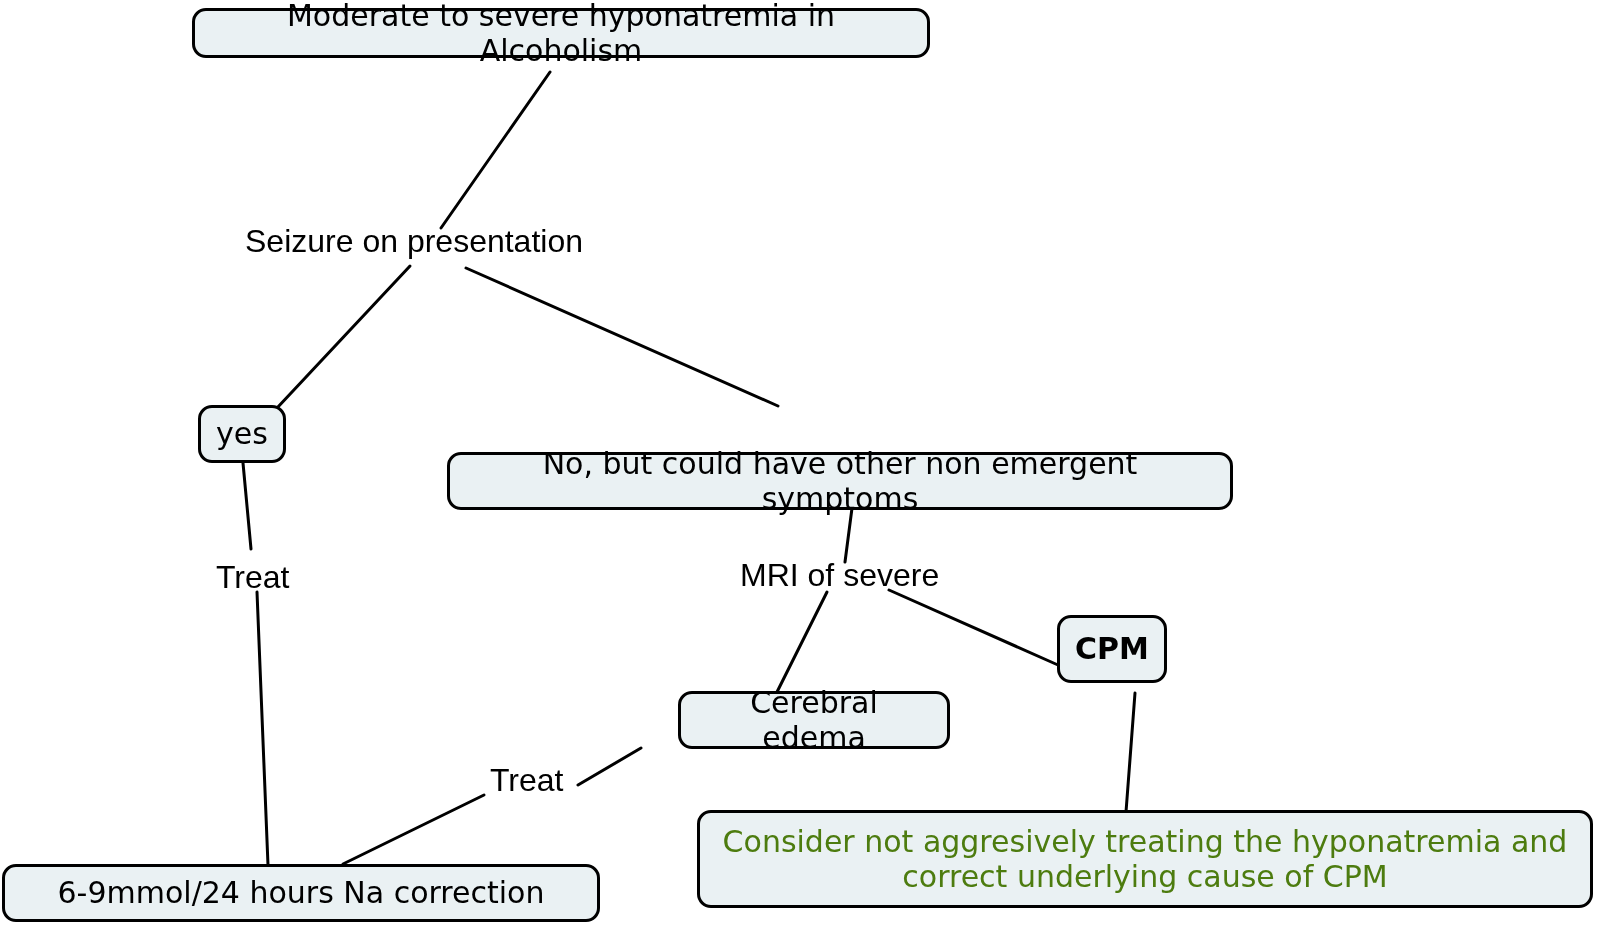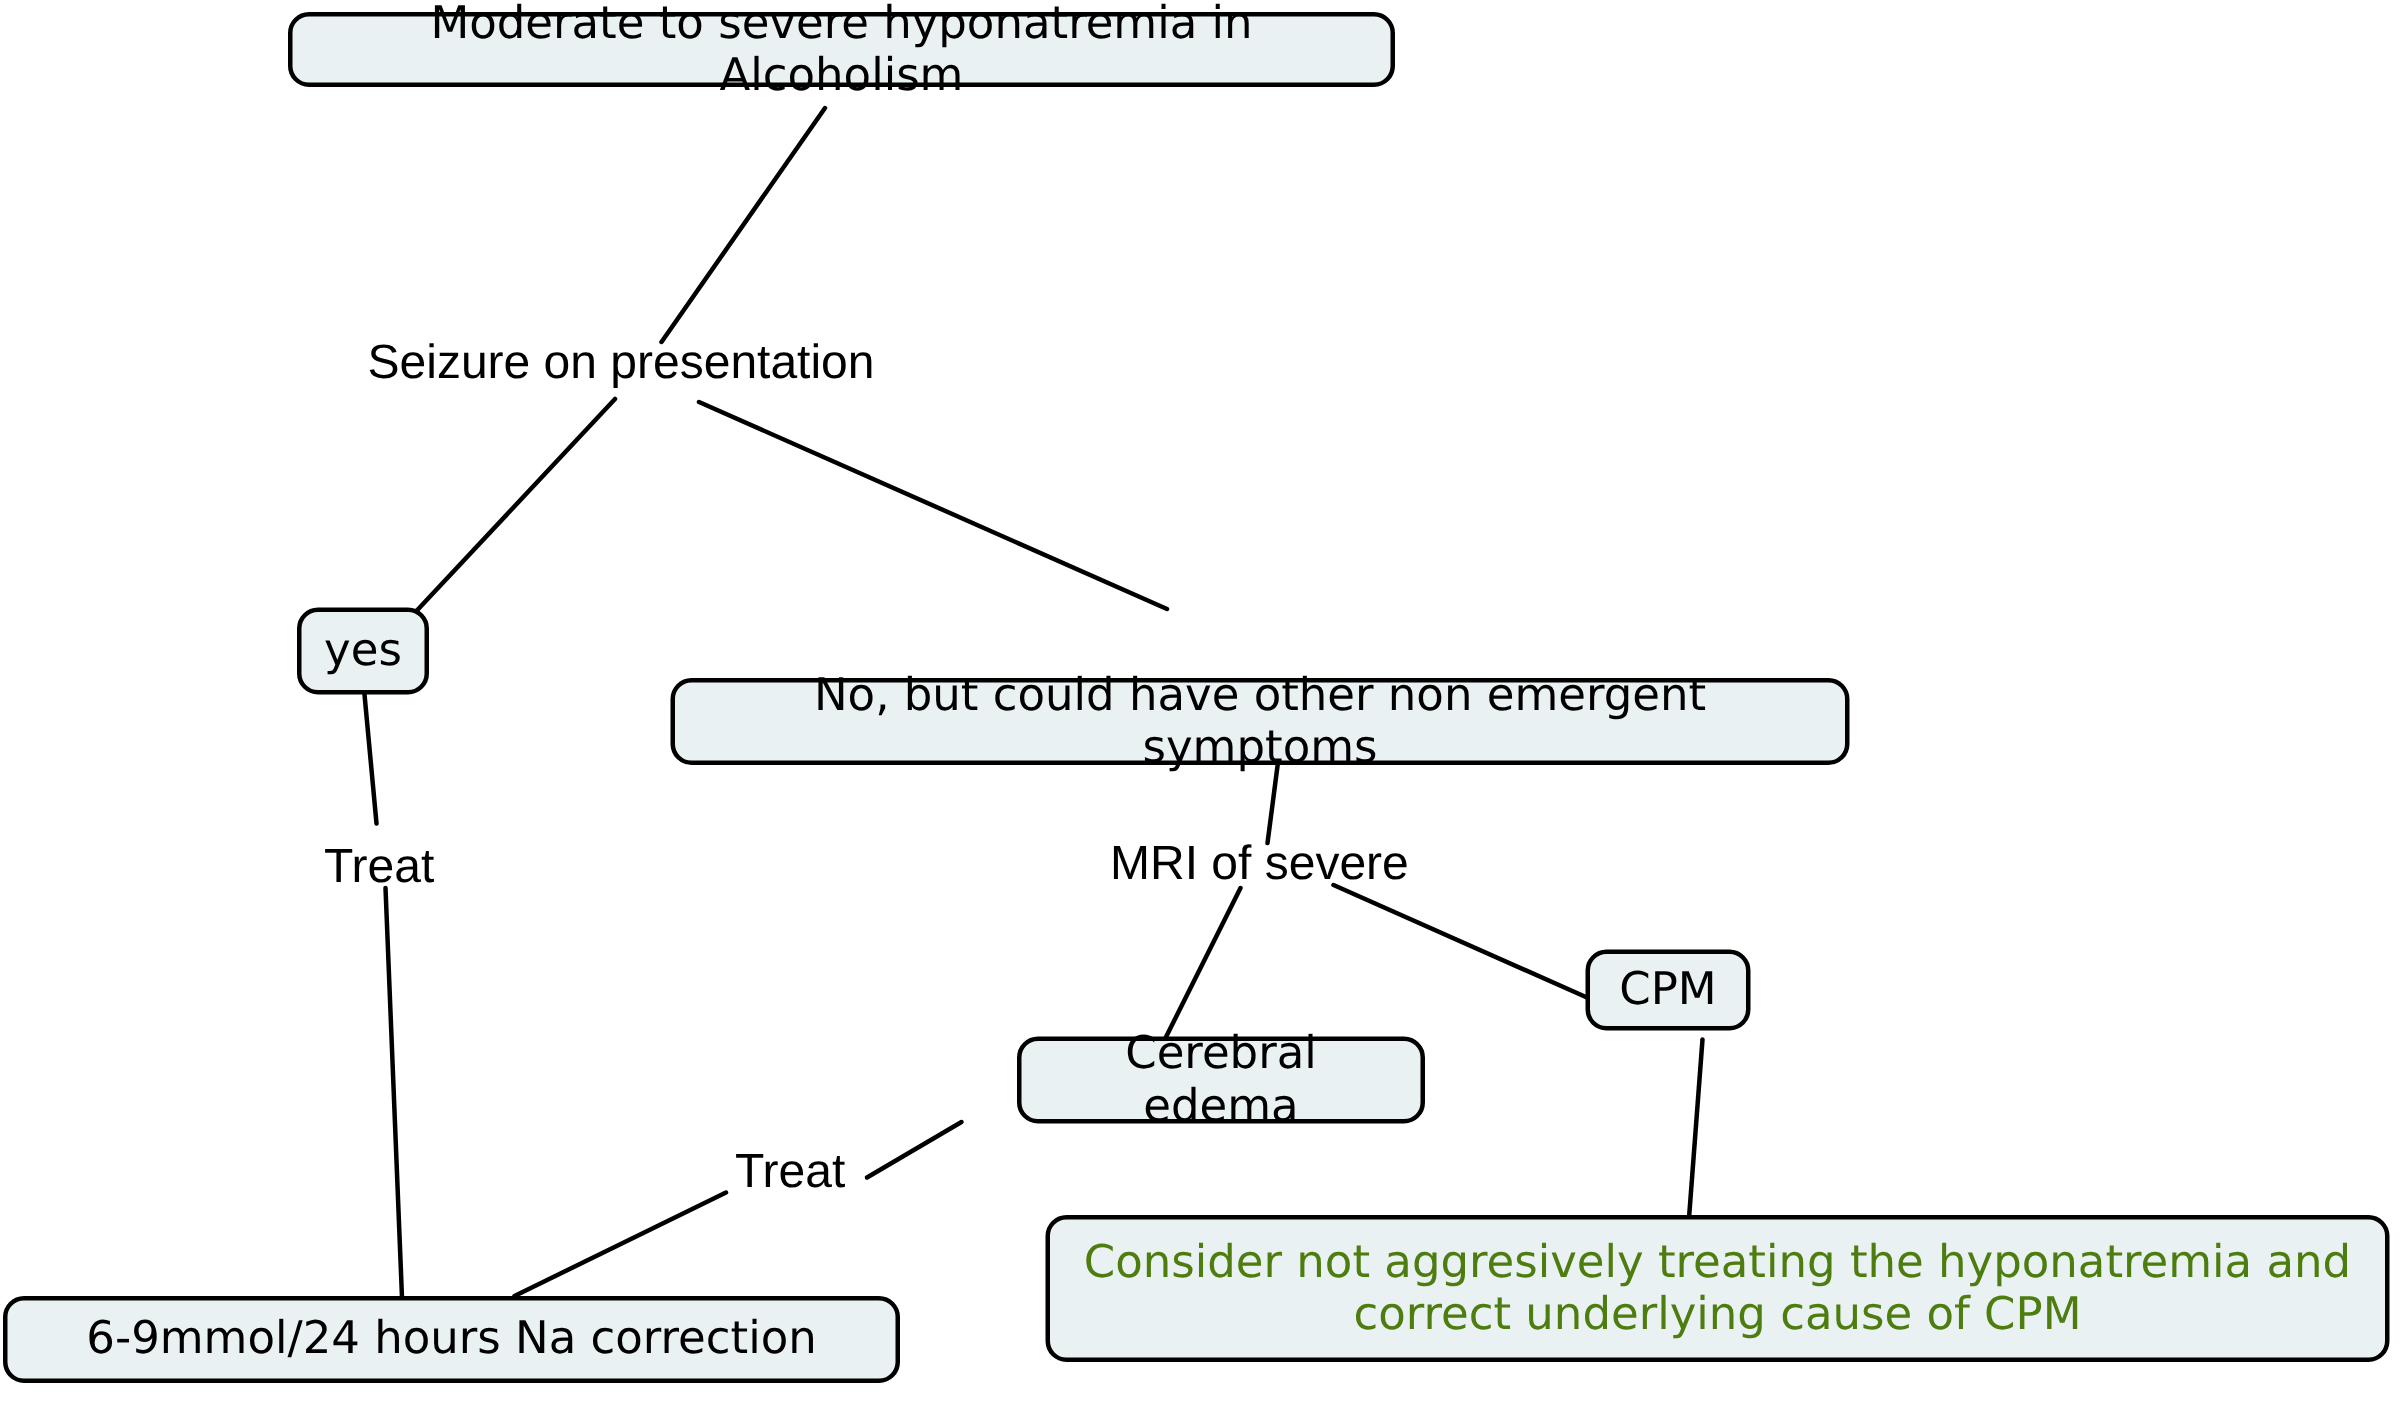--- a/index.html
+++ b/index.html
@@ -75,21 +75,21 @@
         <polyline points="484,795 343,864"></polyline>
         <polyline points="1135,693 1126,812"></polyline>
       </g>
   </svg>
 
   <div id="node-layer">
       <div class="node" style="left: 192px; top: 8px; width: 738px; height: 50px; background: rgb(234, 241, 243); border-color: rgb(0, 0, 0); color: rgb(0, 0, 0);">Moderate to severe hyponatremia in Alcoholism</div>
       <div class="node" style="left: 198px; top: 405px; width: 88px; height: 58px; background: rgb(234, 241, 243); border-color: rgb(0, 0, 0); color: rgb(0, 0, 0);">yes</div>
       <div class="node" style="left: 447px; top: 428px; width: 786px; height: 58px; background: rgb(234, 241, 243); border-color: rgb(0, 0, 0); color: rgb(0, 0, 0); margin-top: 24px;">No, but could have other non emergent symptoms</div>
       <div class="node" style="left: 630px; top: 691px; width: 272px; height: 58px; background: rgb(234, 241, 243); border-color: rgb(0, 0, 0); color: rgb(0, 0, 0); margin-left: 48px;">Cerebral edema</div>
-      <div class="node" style="left: 1057px; top: 633px; width: 110px; height: 54px; background: rgb(234, 241, 243); border-color: rgb(0, 0, 0); color: rgb(0, 0, 0);">CPM</div>
+      <div class="node" style="left: 1057px; top: 615px; width: 110px; height: 68px; background: rgb(234, 241, 243); border-color: rgb(0, 0, 0); color: rgb(0, 0, 0); font-weight: bold;">CPM</div>
       <div class="node" style="left: 2px; top: 864px; width: 598px; height: 58px; background: rgb(234, 241, 243); border-color: rgb(0, 0, 0); color: rgb(0, 0, 0);">6-9mmol/24 hours Na correction</div>
       <div class="node" style="left: 697px; top: 810px; width: 896px; height: 98px; background: rgb(234, 241, 243); border-color: rgb(0, 0, 0); color: #4d7c0f;">Consider not aggresively treating the hyponatremia and
 correct underlying cause of CPM</div>
     </div>
   <div id="label-layer">
       <div class="edge-label" style="left: 245px; top: 224px; color: rgb(0, 0, 0);">Seizure on presentation</div>
       <div class="edge-label" style="left: 216px; top: 560px; color: rgb(0, 0, 0);">Treat</div>
       <div class="edge-label" style="left: 740px; top: 558px; color: rgb(0, 0, 0);">MRI of severe</div>
       <div class="edge-label" style="left: 490px; top: 763px; color: rgb(0, 0, 0);">Treat</div>
     </div>

